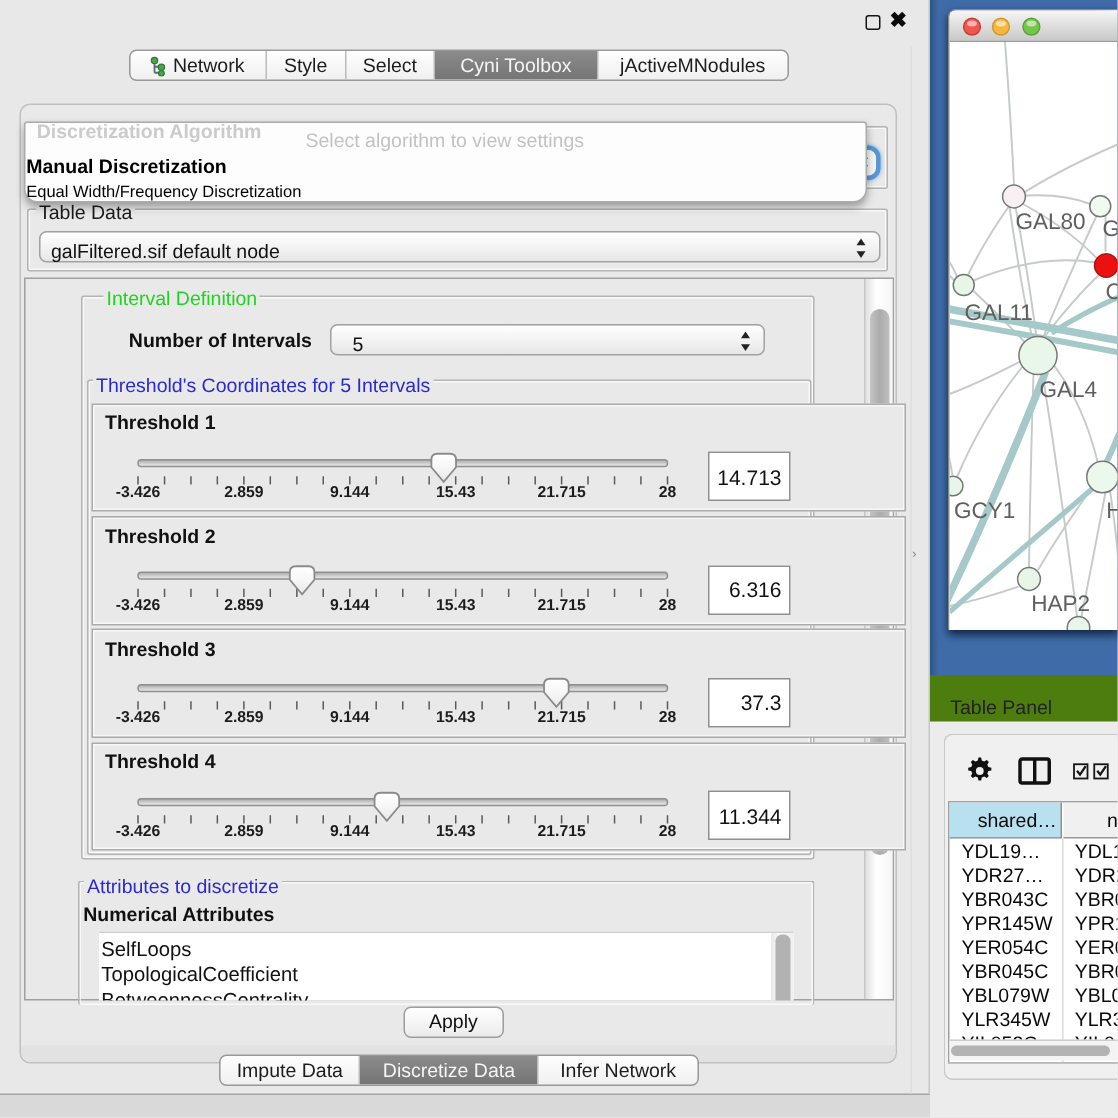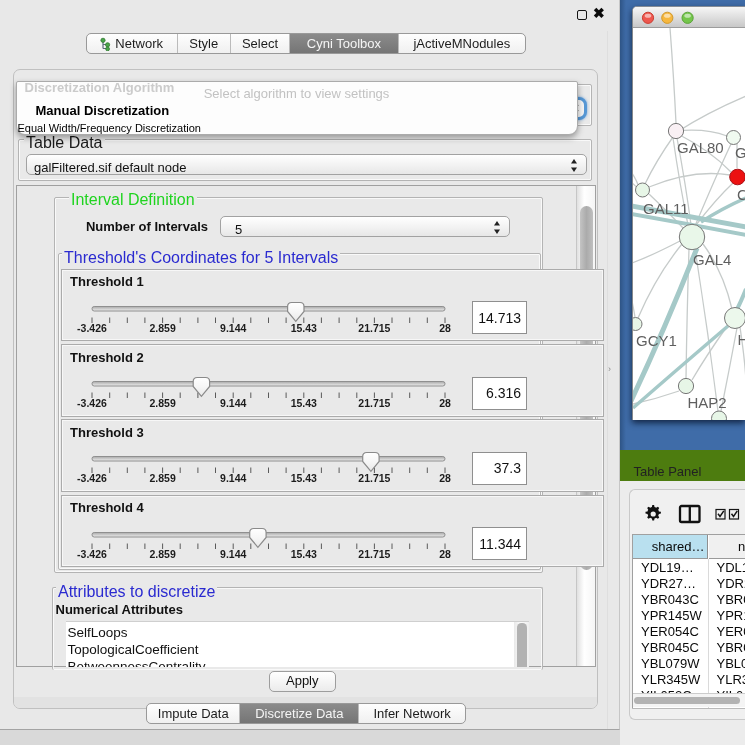--- a/index.html
+++ b/index.html
@@ -14,21 +14,21 @@
 
 .seg { position:absolute; display:flex; height:20.5px; background:linear-gradient(#fefefe,#f0f0f0); border:1px solid #999999; border-radius:5px; overflow:hidden; }
 .seg .s { display:flex; align-items:center; justify-content:center; font-size:13px; color:#1c1c1c; border-right:1px solid #bbbbbb; height:100%; }
 .seg .s:last-child { border-right:none; }
 .seg .sel { background:linear-gradient(#8b8b8b,#757575); color:#f5f5f5; }
 
 #outer { position:absolute; left:13px; top:68.5px; width:585px; height:640px; background:#e9e9e9; border:1px solid #c0c0c0; border-radius:7px; }
 #outerbottom { position:absolute; left:14px; top:697px; width:583px; height:11px; background:#e2e2e2; border-radius:0 0 6px 6px; }
 
 .gbox { position:absolute; border:1px solid #b4b4b4; border-radius:2px; box-shadow:inset 0 0 0 1px rgba(255,255,255,.7); }
-.gtitle { position:absolute; font-size:16px; background:#e9e9e9; padding:0 2px; white-space:nowrap; }
+.gtitle { position:absolute; font-size:13px; background:#e9e9e9; padding:0 2px; white-space:nowrap; }
 
 .combo { position:absolute; height:21px; background:linear-gradient(#ffffff,#e7e7e7); border:1px solid #a2a2a2; border-radius:5px; font-size:13px; color:#111; }
 .combo .ct { position:absolute; left:7px; top:5px; }
 .combo svg { position:absolute; right:8px; top:3px; }
 
 .trow { position:absolute; left:60.5px; width:543px; height:72.5px; background:#e9e9e9; border:1px solid #ababab; box-shadow:inset 0 0 0 1px rgba(255,255,255,.65); }
 .tlab { position:absolute; left:8.5px; top:4.5px; font-size:13px; font-weight:bold; color:#111; }
 .tfield { position:absolute; left:410px; top:31.5px; width:55.5px; height:33px; background:#fff; border:1px solid #8f8f8f; font-size:14px; color:#111; text-align:right; padding:7.5px 5px 0 0; }
 .tsvg { position:absolute; left:10.5px; top:26px; }
 
@@ -425,17 +425,17 @@
 
   </div>
 </div>
 <div class="abs" style="left:632.8px; top:693.4px; width:112.2px; height:13.5px; background:#f4f4f4; border-top:1px solid #cccccc;"></div>
 <div class="abs" style="left:634px; top:697px; width:106px; height:7.3px; background:#b3b3b3; border-radius:3.6px;"></div>
 <div class="abs" style="left:632px; top:707.5px; width:113px; height:1px; background:#b9b9b9;"></div>
 
 <div class="abs" style="left:15.5px; top:80.5px; width:562px; height:54.5px; background:#fdfdfd; border:1px solid #ababab; border-radius:2px 2px 9px 9px; box-shadow:0 3px 6px rgba(0,0,0,.35); z-index:50;">
   <div style="position:absolute; left:0; top:4.5px; width:100%; text-align:center; font-size:13px; color:#c2c2c2;">Select algorithm to view settings</div>
   <div style="position:absolute; left:8px; top:-1.5px; font-size:13px; font-weight:bold; color:#cbcbcb; white-space:nowrap;">Discretization Algorithm</div>
-  <div style="position:absolute; left:1px; top:21px; font-size:13px; font-weight:bold; color:#000;padding-left:18px;">Manual Discretization</div>
+  <div style="position:absolute; left:1px; top:21px; font-size:13px; font-weight:bold; color:#000;">Manual Discretization</div>
   <div style="position:absolute; left:1px; top:40px; font-size:11px; color:#000;">Equal Width/Frequency Discretization</div>
 </div>
 
 </div>
 
 </body></html>

